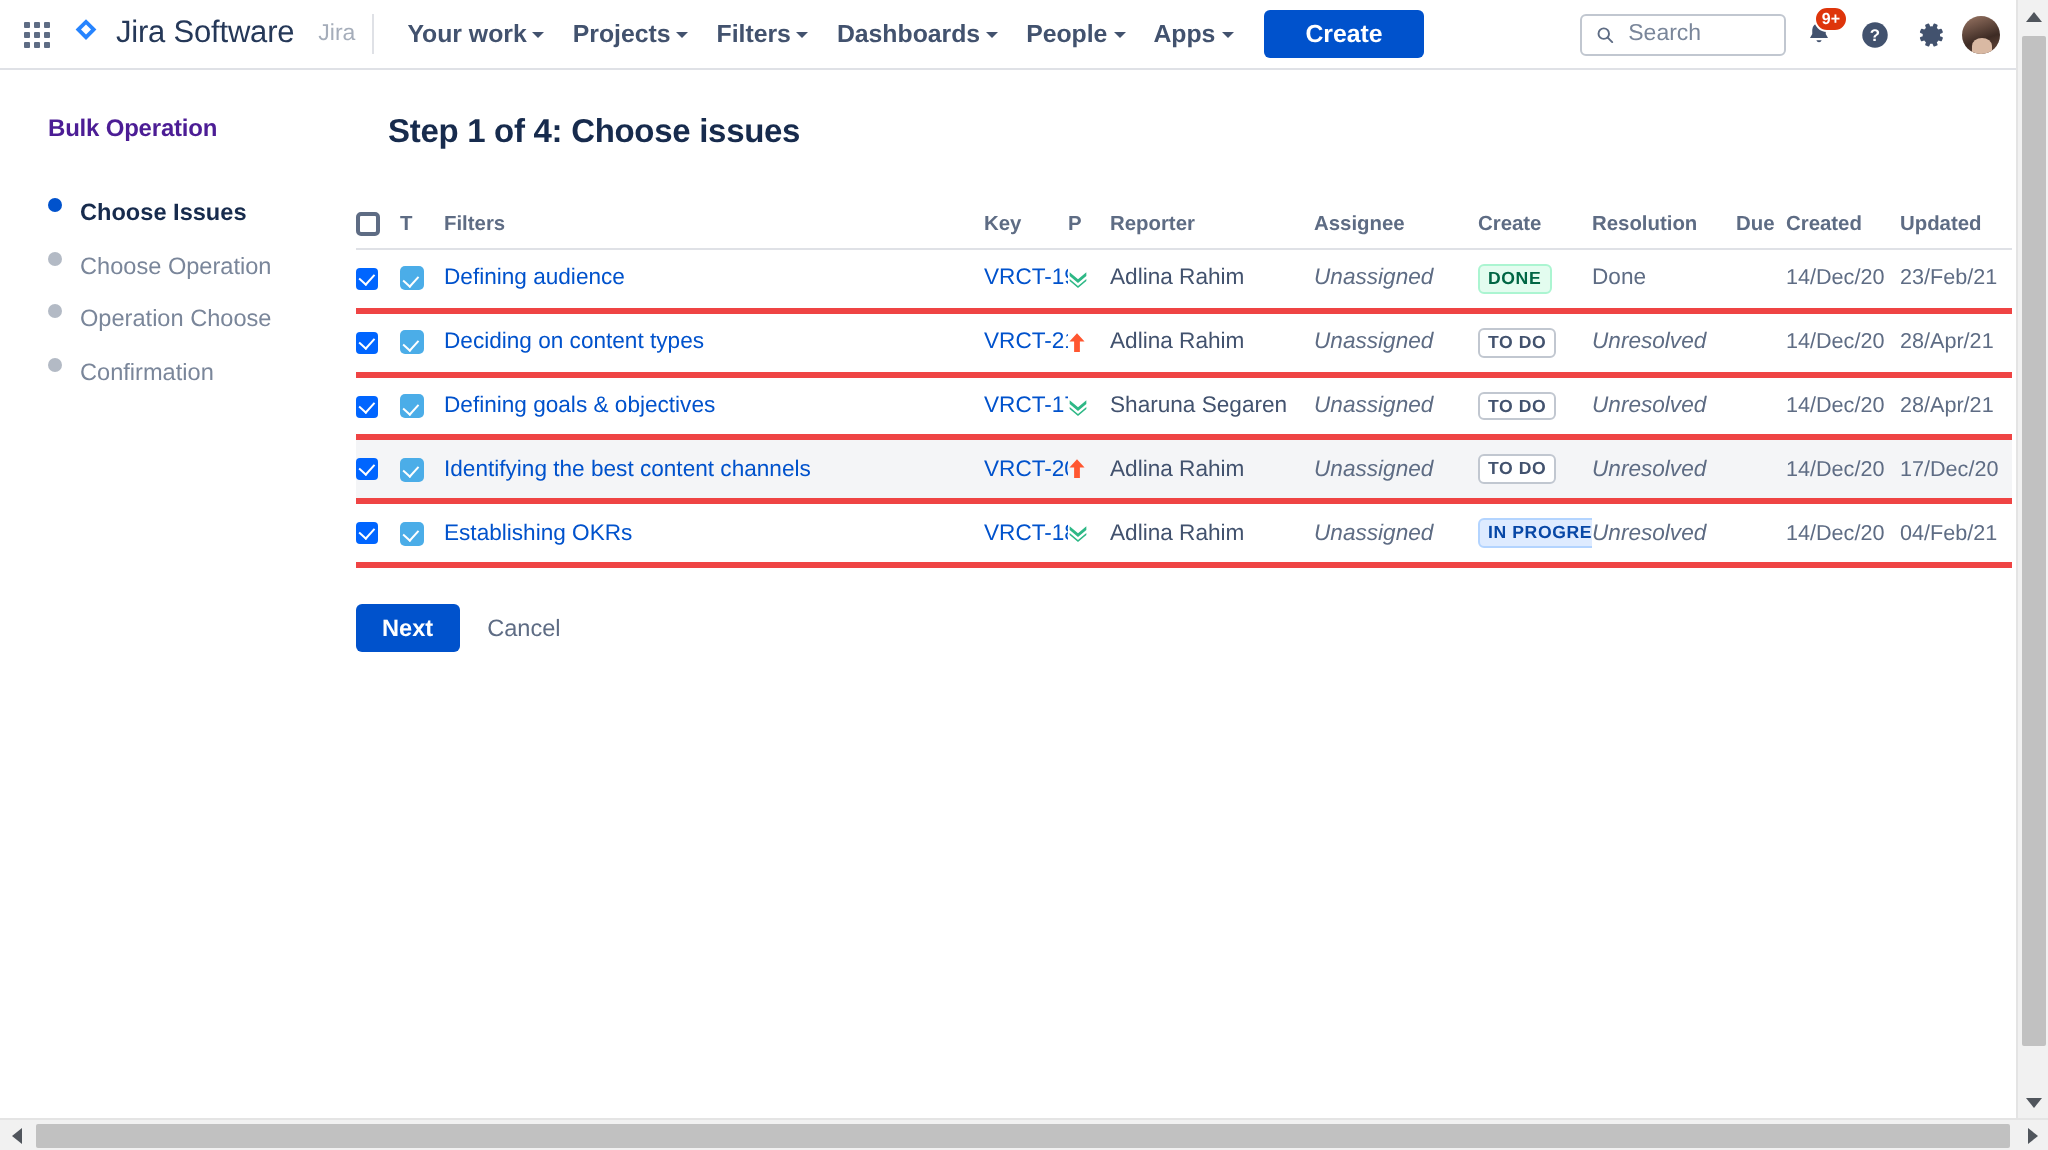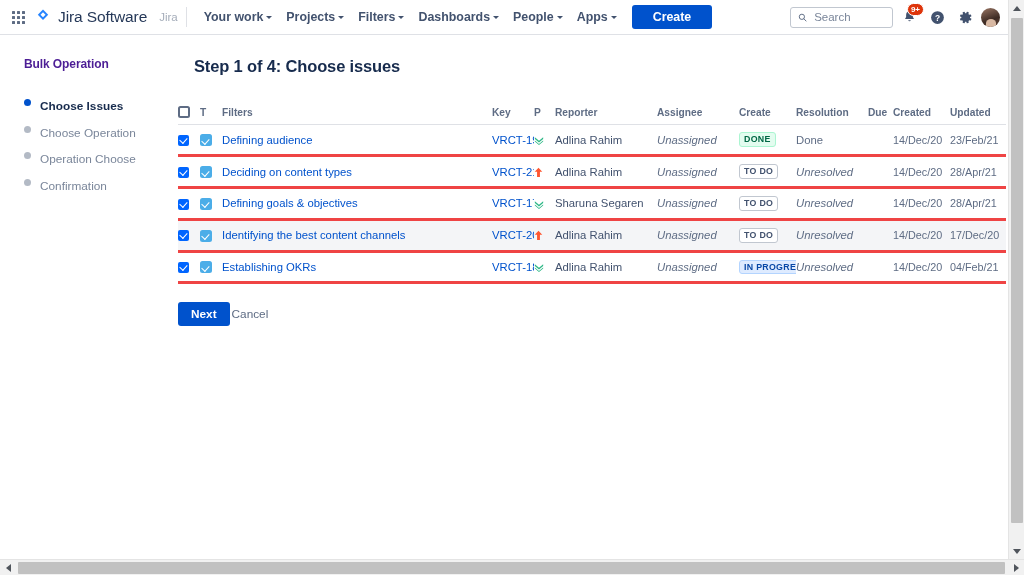--- a/index.html
+++ b/index.html
@@ -170,21 +170,21 @@
 
   .lozenge {
     display:inline-block; font-size: 8.8px; font-weight:700; letter-spacing:.3px;
     padding: 2px 4px; border-radius: 3px; line-height: 1; text-transform: uppercase;
   }
   .lz-done { color:#006644; background:#e3fcef; border:1px solid #abf5d1; }
   .lz-todo { color:#42526e; background:#fff; border:1px solid #c1c7d0;text-align:right; }
   .lz-prog { color:#0747a6; background:#deebff; border:1px solid #b3d4ff; }
 
   
-  .actions { margin-top: 18px; display:flex; align-items:center; }
+  .actions { margin-top: 18px; display:flex; align-items:center; gap: 12px; }
   .btn-next {
     background:#0052cc; color:#fff; border:none; border-radius:3px;
     font-size: 11.8px; font-weight: 600; padding: 5px 13px; cursor:pointer;
     font-family: inherit;
   }
   .btn-cancel {
     background:none; border:none; color:#5e6c84; font-size: 11.8px;
     cursor:pointer; font-family: inherit; padding: 5px 2px;
   }
 

